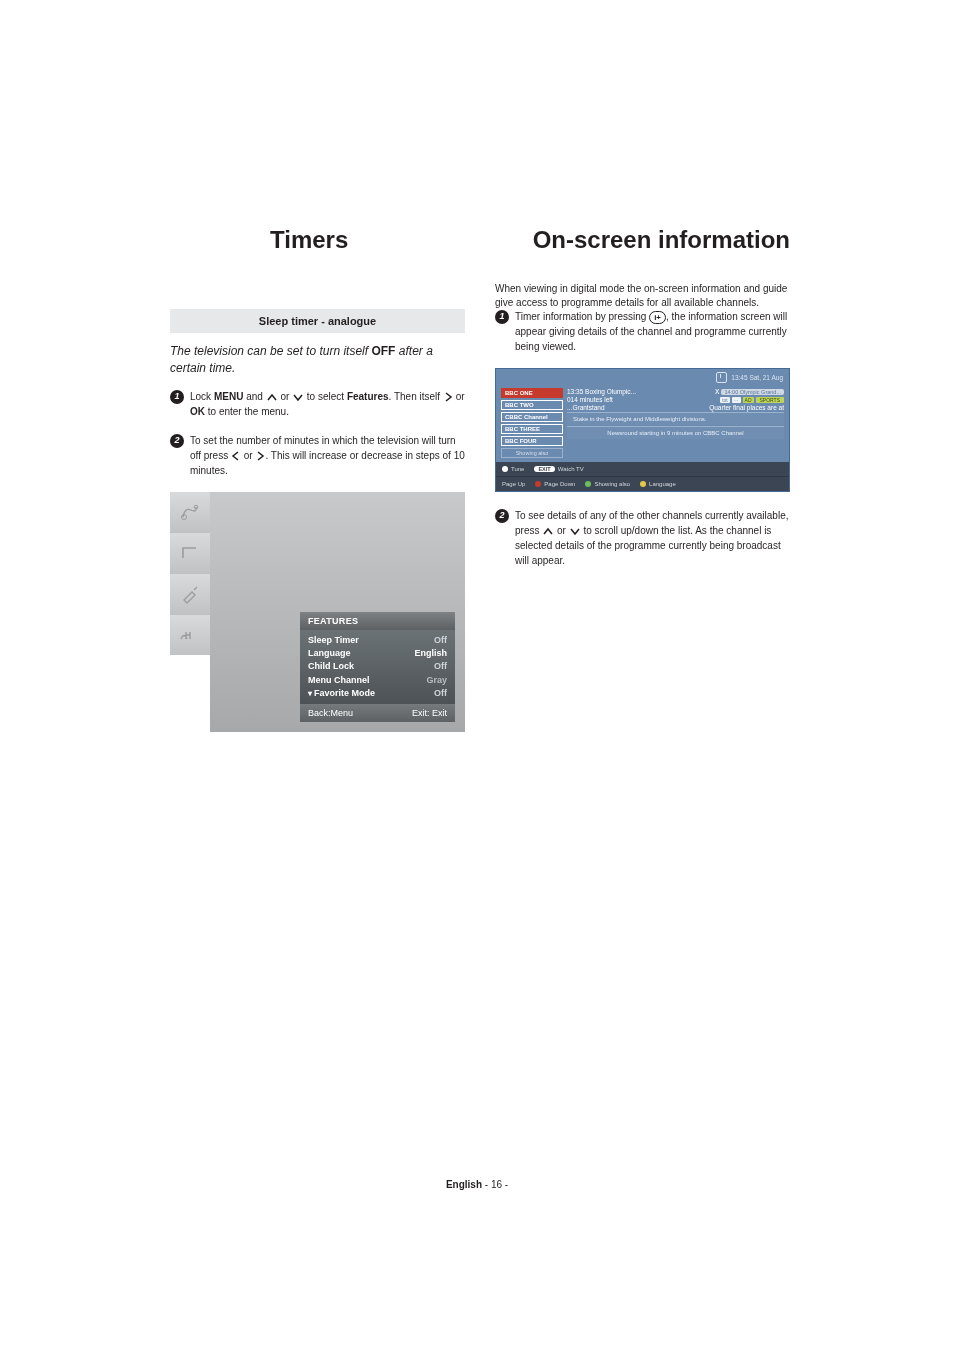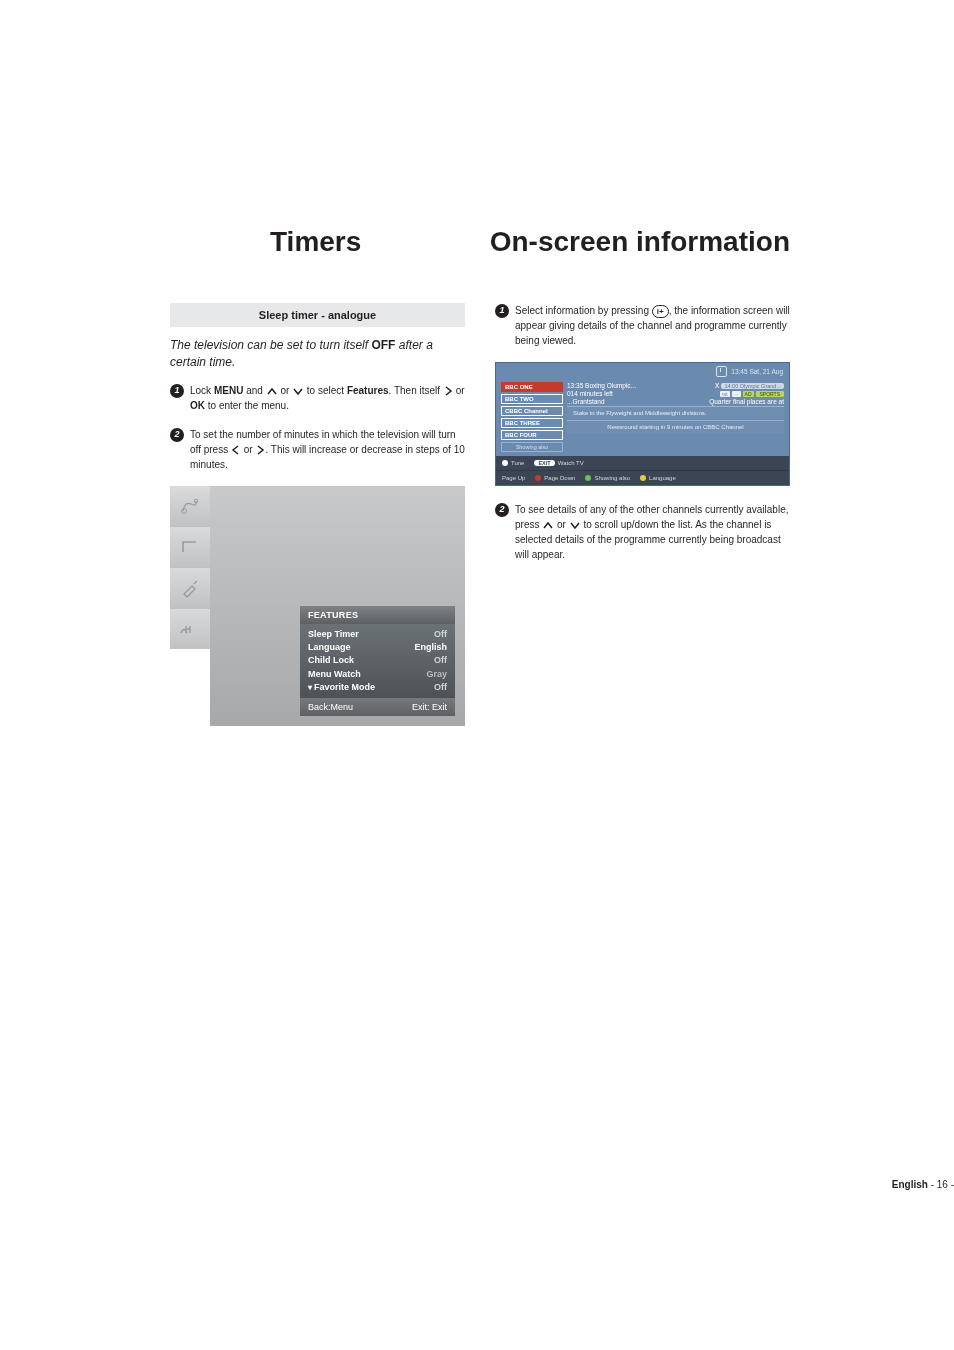--- a/index.html
+++ b/index.html
@@ -14,39 +14,38 @@
   .page {
     position:absolute;
     left:170px; top:226px;
     width:620px;
   }
   .titles {
     display:flex;
     justify-content:space-between;
   }
   h1.t-left, h1.t-right {
-    font-size:28px;
+    font-size:24px;
     font-weight:bold;
     margin:0;
   }
   h1.t-left { margin-left:100px; }
   h1.t-right { margin-right:0; }
 
   .intro-right {
     font-size:10px;
     line-height:1.35;
     width:295px;
     margin-left:auto;
     margin-top:28px;
   }
 
   .cols {
     display:flex;
     gap:30px;
-    margin-top:45px;
   }
   .col { width:295px; }
 
   .section-head {
     background:#e7e8e9;
     text-align:center;
     font-weight:bold;
     font-size:11px;
     padding:6px 0;
     margin-bottom:10px;
@@ -214,35 +213,36 @@
     font-size:8px;
     font-weight:bold;
     line-height:11px;
     vertical-align:middle;
   }
 
   .footer {
     position:absolute;
     left:0; width:954px;
     top:1179px;
-    text-align:right;
+    text-align:center;
     font-size:10px;
   }
   .footer b { font-weight:bold; }
 </style>
 </head>
 <body>
 
 <div class="page">
 
   <div class="titles">
     <h1 class="t-left">Timers</h1>
     <h1 class="t-right">On-screen information</h1>
   </div>
 
+  <div class="intro-right">When viewing in digital mode the on-screen information and guide give access to programme details for all available channels.</div>
 
   <div class="cols">
 
     <div class="col">
       <div class="section-head">Sleep timer - analogue</div>
 
       <div class="lead">
         <span>The television can be set to turn itself </span><b>OFF</b><span> after a certain time.</span>
       </div>
 
@@ -305,21 +305,21 @@
                 </div>
               <div class="osd-row">
                   <span>Language</span>
                   <span class="r eng">English</span>
                 </div>
               <div class="osd-row">
                   <span>Child Lock</span>
                   <span class="r">Off</span>
                 </div>
               <div class="osd-row">
-                  <span>Menu Watch</span>
+                  <span>Menu Channel</span>
                   <span class="r g">Gray</span>
                 </div>
               <div class="osd-row">
                   <span><span class="osd-pointer">▾</span><span>Favorite Mode</span></span>
                   <span class="r">Off</span>
                 </div>
             </div>
             <div class="osd-foot">
               <span>Back:Menu</span>
               <span>Exit: Exit</span>
@@ -327,21 +327,21 @@
           </div>
         </div>
       </div>
     </div>
 
     <div class="col">
 
       <div class="step">
         <div class="badge">1</div>
         <div class="step-text">
-          <span>Select information by pressing </span><span class="i-icon">i+</span><span>, the information screen will appear giving details of the channel and programme currently being viewed.</span>
+          <span>Timer information by pressing </span><span class="i-icon">i+</span><span>, the information screen will appear giving details of the channel and programme currently being viewed.</span>
         </div>
       </div>
 
       <div class="epg">
         <div class="epg-top">
           <span class="clk"></span>
           <span>13:45 Sat, 21 Aug</span>
         </div>
         <div class="epg-main">
           <div class="epg-chcol">

